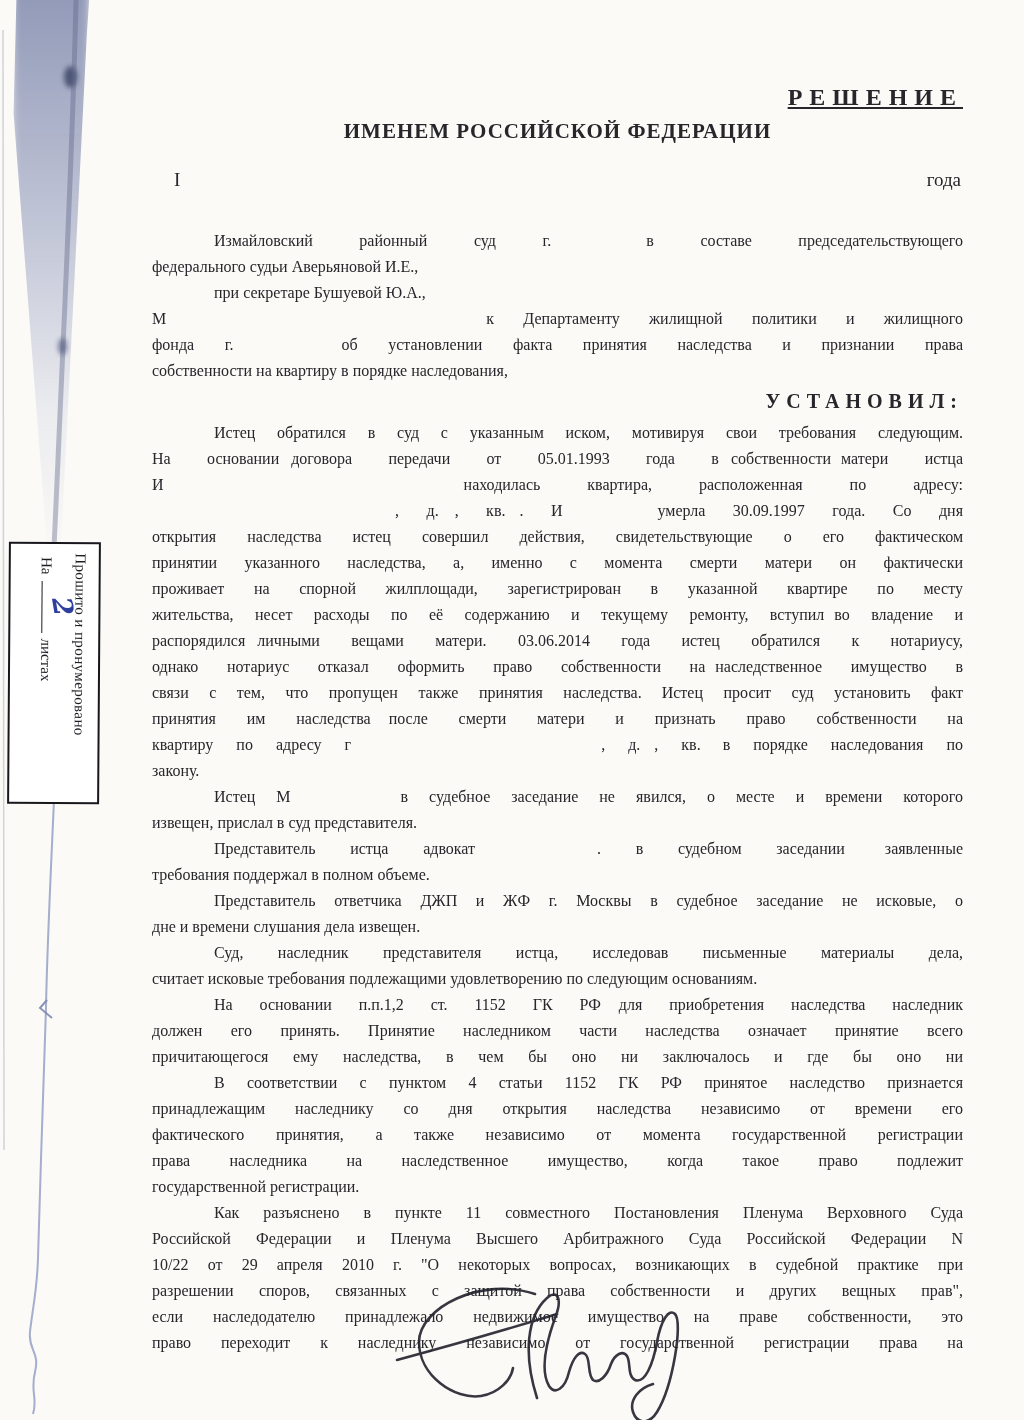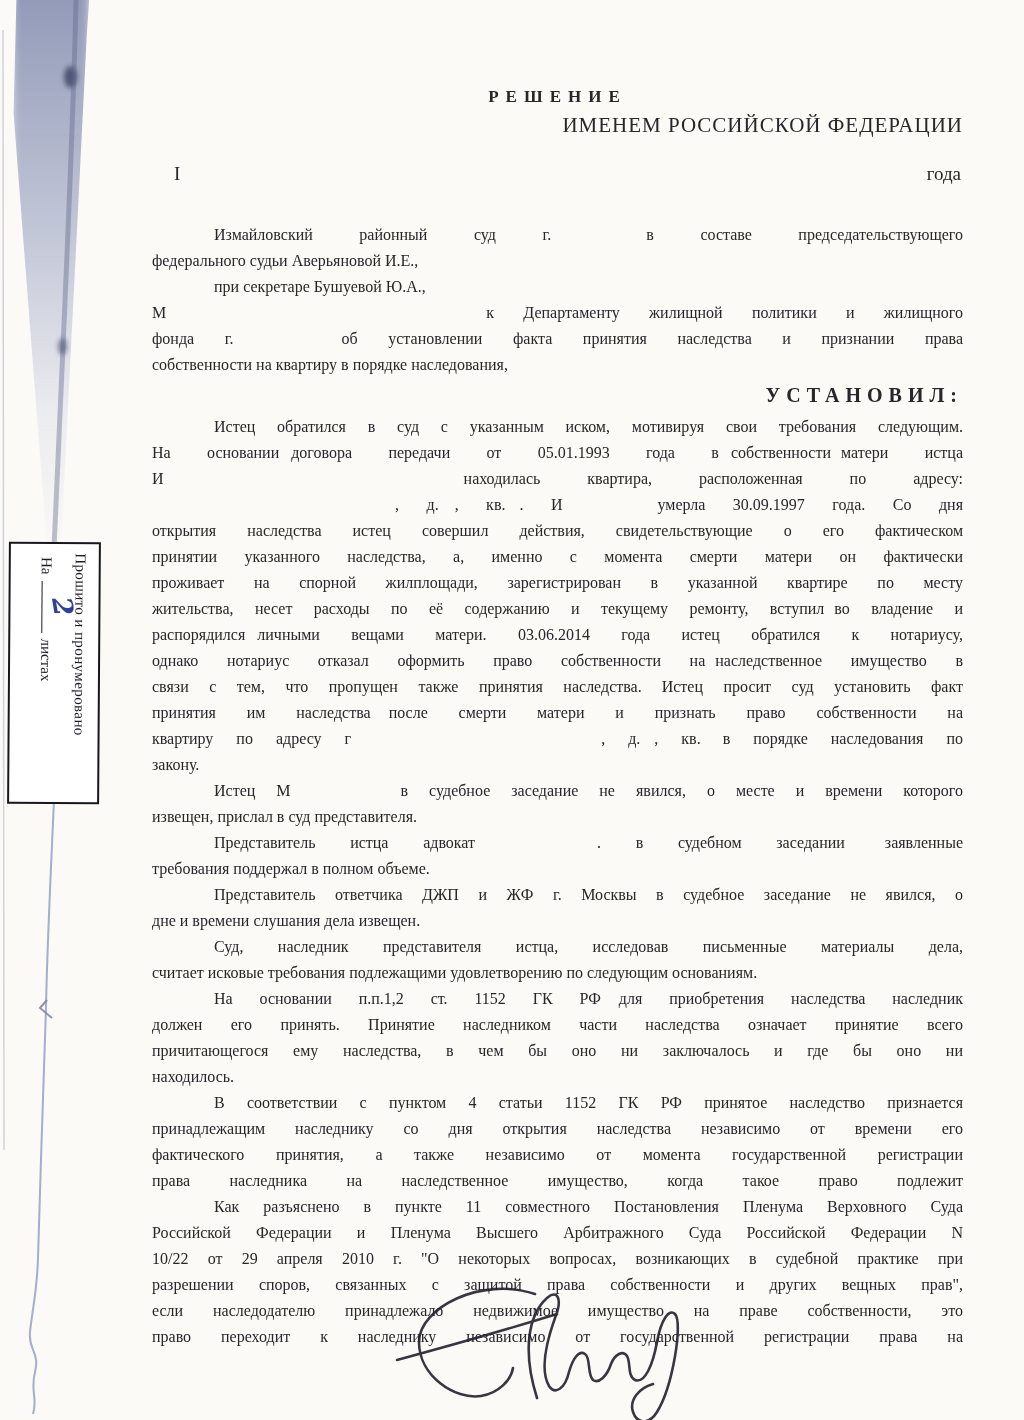--- a/index.html
+++ b/index.html
@@ -39,22 +39,22 @@
     border-bottom:1.6px solid #1d1d24; position:relative; height:14px;
   }
   .hand-two{
     position:absolute; left:16px; top:-16px;
     font-size:27px; color:#2f3f9e; font-style:italic;
     transform:rotate(-10deg); font-weight:bold;
     font-family:"DejaVu Serif", serif;
   }
   
   .content{position:absolute; left:152px; top:84px; width:811px; z-index:2;}
-  .title{ text-align:center; font-weight:bold; font-size:17px; line-height:26px; letter-spacing:7px;}
-  .subtitle{text-align:right; font-weight:normal; font-size:21px; line-height:26px; letter-spacing:1px; margin-top:2px;}
+  .title{ text-align:right; font-weight:bold; font-size:24px; line-height:26px; letter-spacing:7px;text-decoration:underline;}
+  .subtitle{text-align:center; font-weight:bold; font-size:21px; line-height:26px; letter-spacing:1px; margin-top:8px;}
   .meta-row{display:flex; justify-content:space-between; margin-top:24px; font-size:19px; line-height:24px; padding:0 2px 0 22px;}
   .intro{margin-top:36px;}
   .heading{ text-align:right; font-weight:bold; font-size:20px; line-height:26px; letter-spacing:6px; margin-top:4px;}
   .bodyblock{margin-top:6px;}
   .ln{
     font-size:16px; line-height:26px; height:26px; overflow:hidden;
     text-align:justify; text-align-last:justify;
   }
   .ln.end{text-align-last:left;}
   .ln.ind{text-indent:62px;}
@@ -118,32 +118,32 @@
         <div class="ln"><span>распорядился</span><span class="gap" style="width: 12px;"></span><span>личными вещами матери. 03.06.2014 года истец обратился к нотариусу,</span></div>
         <div class="ln"><span>однако нотариус отказал оформить право собственности на</span><span class="gap" style="width: 10px;"></span><span>наследственное имущество в</span></div>
         <div class="ln"><span>связи с тем, что пропущен также принятия наследства.</span><span class="gap" style="width: 20px;"></span><span>Истец просит суд установить факт</span></div>
         <div class="ln"><span>принятия им наследства</span><span class="gap" style="width: 18px;"></span><span>после смерти матери и признать право собственности на</span></div>
         <div class="ln"><span>квартиру по адресу г</span><span class="gap" style="width: 250px;"></span><span>, д.</span><span class="gap" style="width: 14px;"></span><span>, кв.</span><span class="gap" style="width: 22px;"></span><span>в порядке наследования по</span></div>
         <div class="ln end"><span>закону.</span></div>
         <div class="ln ind"><span>Истец М</span><span class="gap" style="width: 110px;"></span><span>в судебное заседание не явился, о месте и времени которого</span></div>
         <div class="ln end"><span>извещен, прислал в суд представителя.</span></div>
         <div class="ln ind"><span>Представитель истца адвокат</span><span class="gap" style="width: 122px;"></span><span>. в судебном заседании</span><span class="gap" style="width: 40px;"></span><span>заявленные</span></div>
         <div class="ln end"><span>требования поддержал  в полном объеме.</span></div>
-        <div class="ln ind"><span>Представитель ответчика ДЖП и ЖФ г. Москвы  в судебное заседание не явился, о</span></div>
+        <div class="ln ind"><span>Представитель ответчика ДЖП и ЖФ г. Москвы  в судебное заседание не исковые, о</span></div>
         <div class="ln end"><span>дне и времени слушания дела извещен.</span></div>
         <div class="ln ind"><span>Суд, наследник представителя истца, исследовав письменные материалы дела,</span></div>
         <div class="ln end"><span>считает исковые требования подлежащими удовлетворению по следующим основаниям.</span></div>
         <div class="ln ind"><span>На основании п.п.1,2 ст. 1152 ГК РФ</span><span class="gap" style="width: 18px;"></span><span>для приобретения наследства наследник</span></div>
         <div class="ln"><span>должен его принять. Принятие наследником части наследства означает принятие всего</span></div>
         <div class="ln"><span>причитающегося ему наследства, в чем бы оно ни заключалось и где бы оно ни</span></div>
-        <div class="ln end"><span>находилось.</span></div>
         <div class="ln ind"><span>В соответствии с пунктом 4 статьи 1152 ГК РФ принятое наследство признается</span></div>
         <div class="ln"><span>принадлежащим наследнику со дня открытия наследства независимо от времени его</span></div>
         <div class="ln"><span>фактического принятия, а также независимо от момента государственной регистрации</span></div>
         <div class="ln"><span>права наследника на наследственное имущество, когда такое право подлежит</span></div>
+        <div class="ln end"><span>государственной регистрации.</span></div>
         <div class="ln ind"><span>Как разъяснено в пункте 11 совместного Постановления Пленума Верховного Суда</span></div>
         <div class="ln"><span>Российской Федерации и Пленума Высшего Арбитражного Суда Российской Федерации N</span></div>
         <div class="ln"><span>10/22 от 29 апреля 2010 г. "О некоторых вопросах, возникающих в судебной практике при</span></div>
         <div class="ln"><span>разрешении споров, связанных с защитой права собственности и других вещных прав",</span></div>
         <div class="ln"><span>если наследодателю принадлежало недвижимое имущество на праве собственности, это</span></div>
         <div class="ln"><span>право переходит к наследнику независимо от государственной регистрации права на</span></div>
       </div>
   </div>
 
   <svg class="sig" width="340" height="160" viewBox="0 0 340 160">

